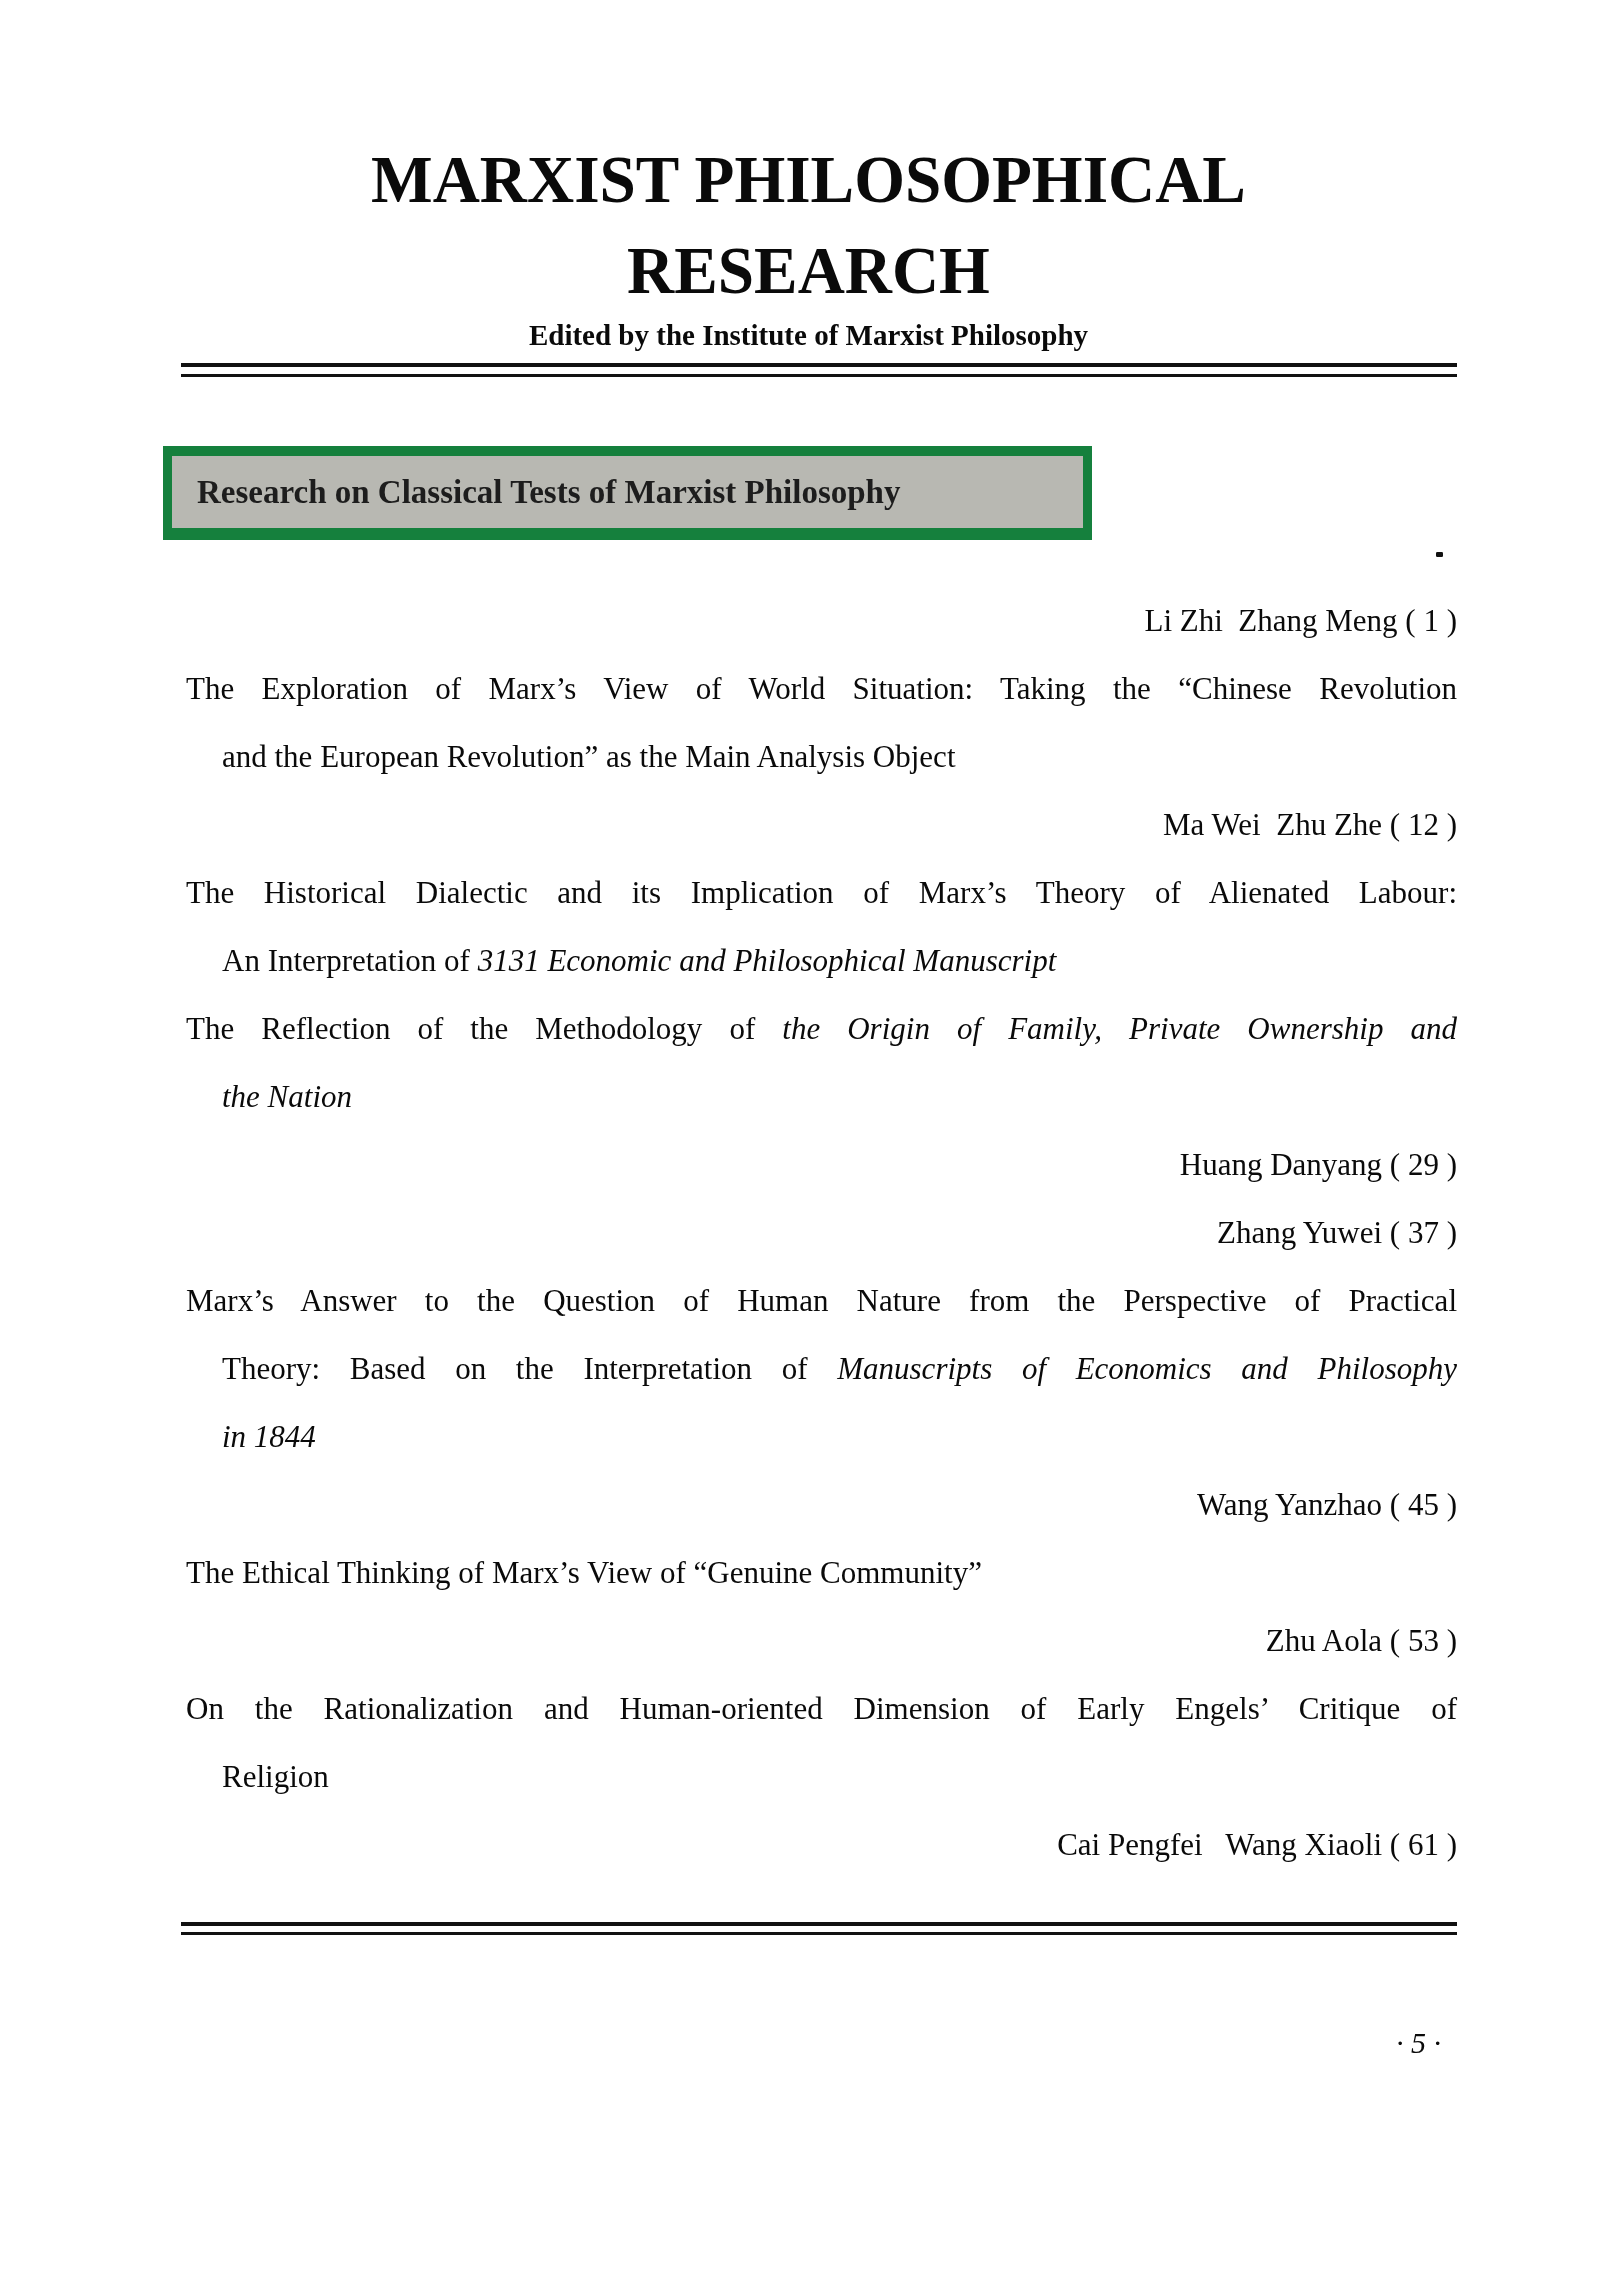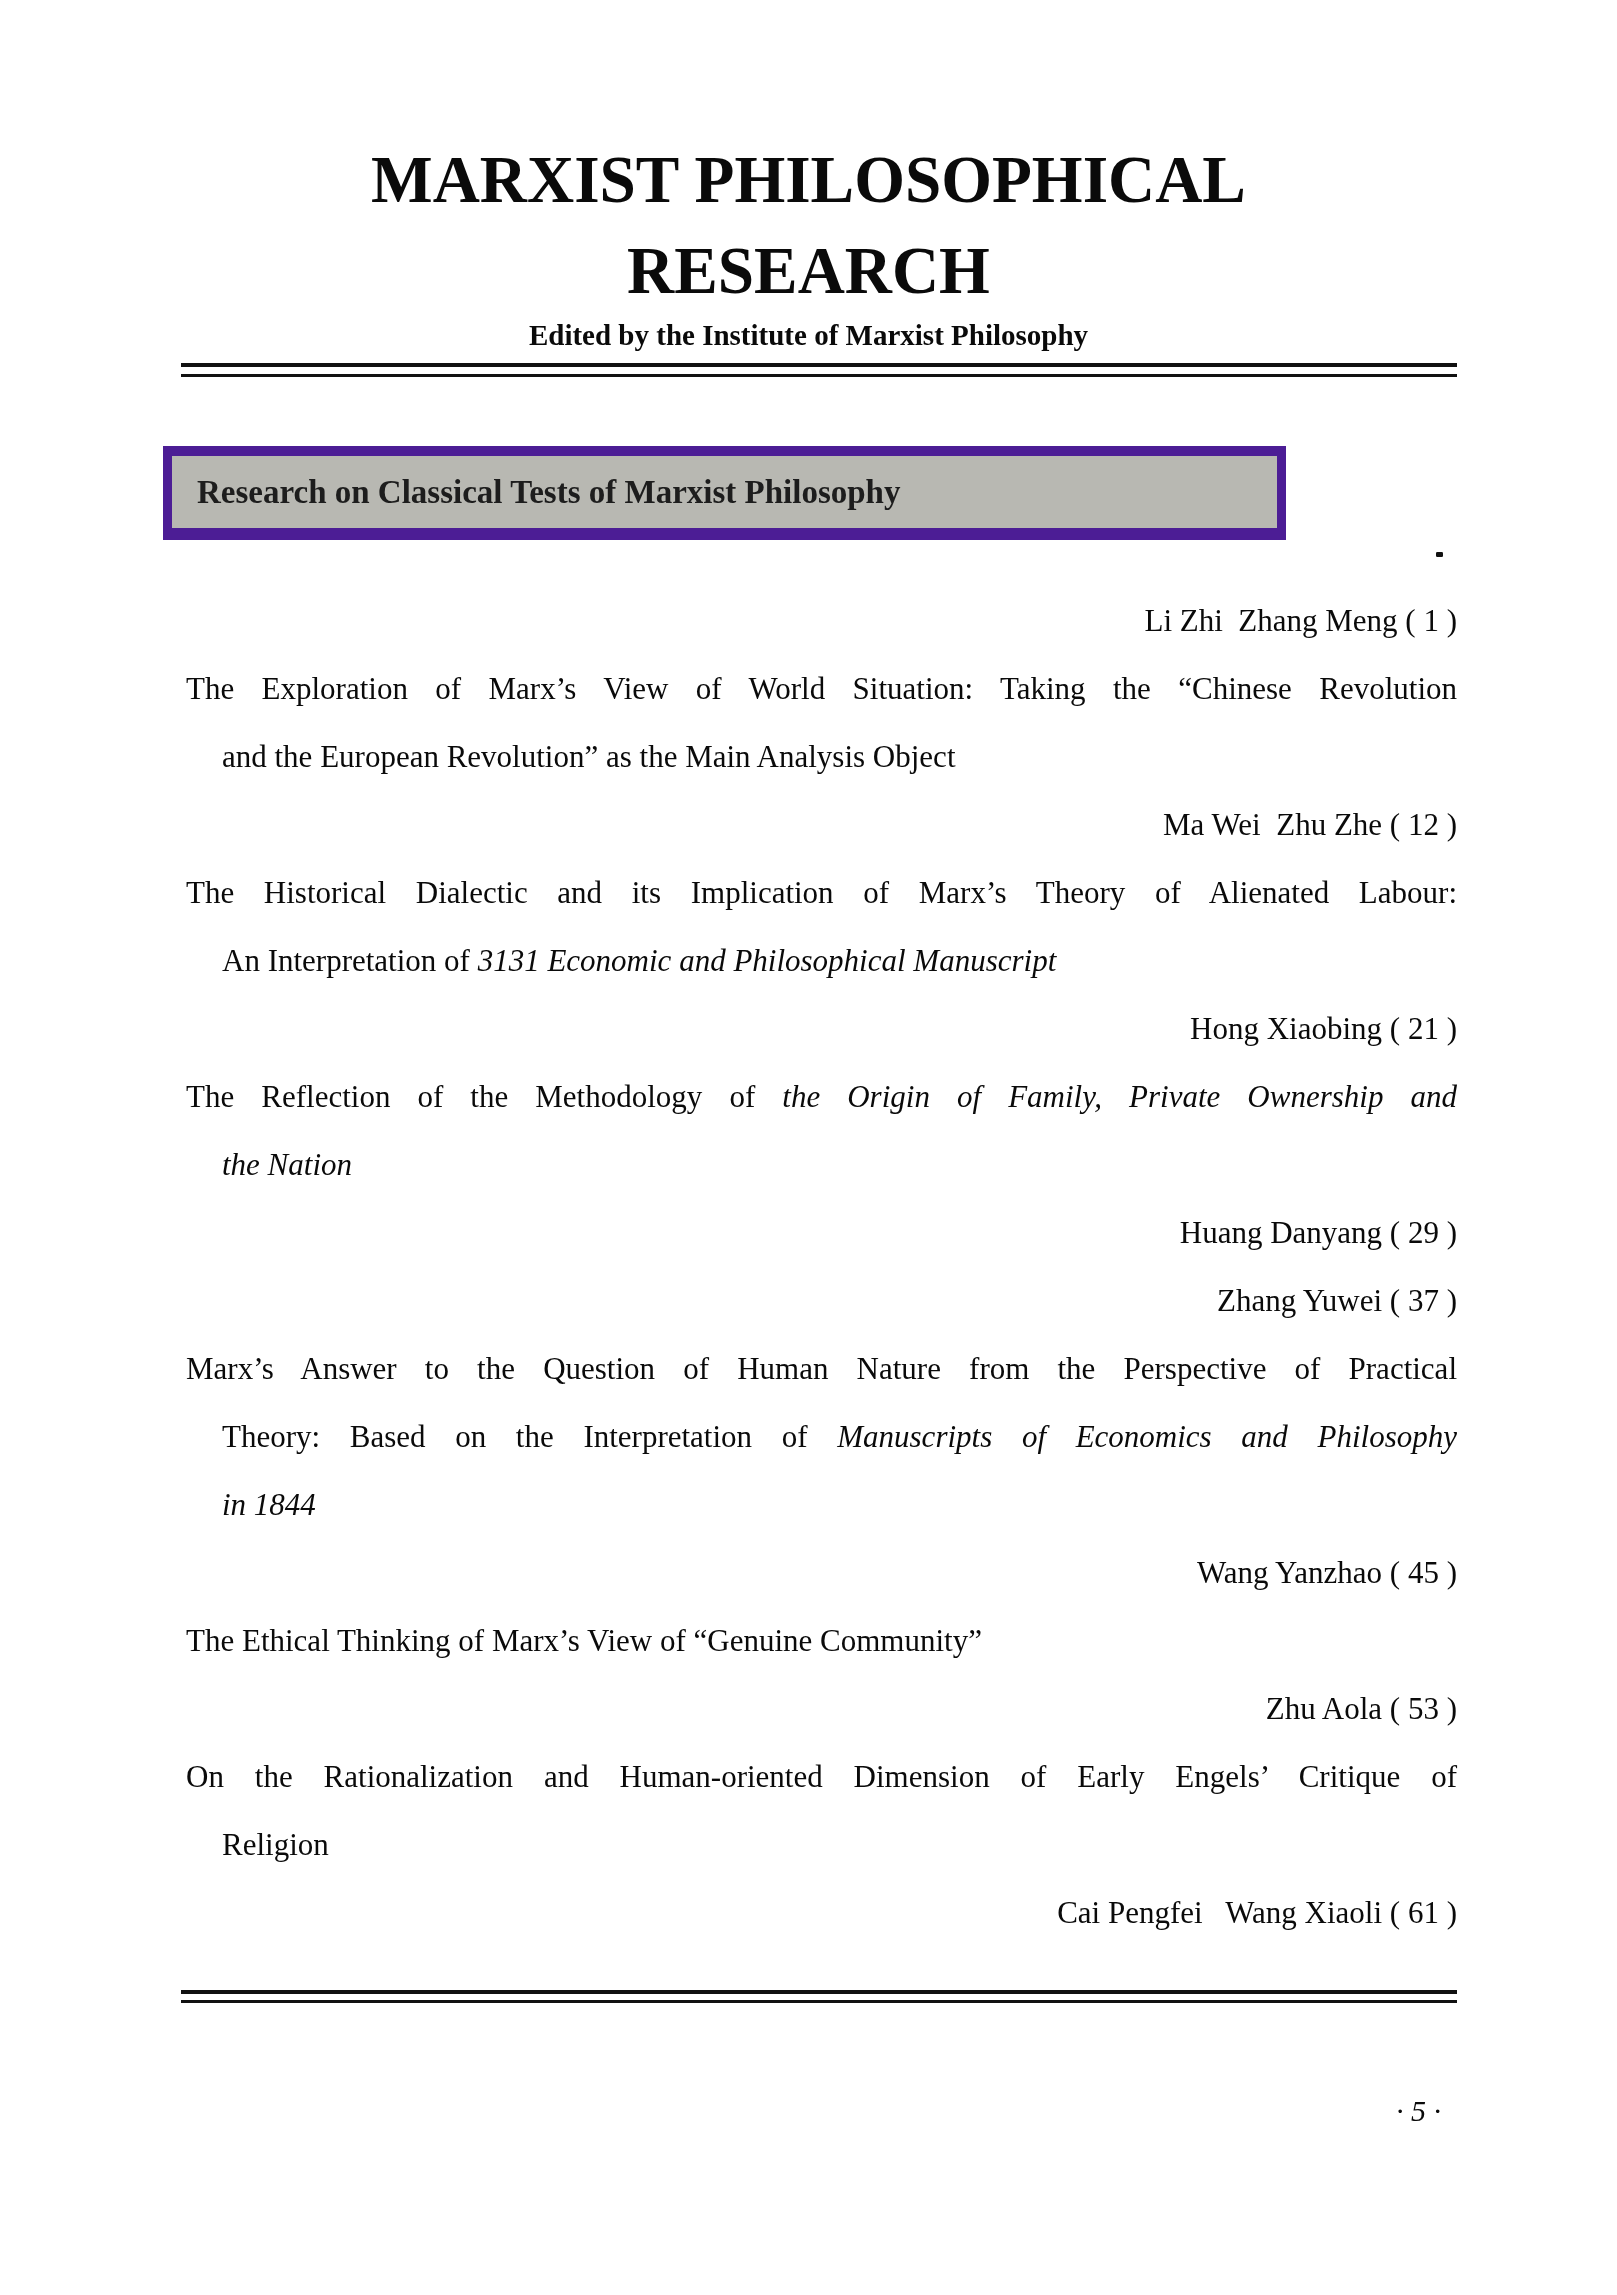--- a/index.html
+++ b/index.html
@@ -50,22 +50,22 @@
     border-top: 4.6px solid #111;
     border-bottom: 3.9px solid #111;
   }
   .rule-top { margin-top: 9px; }
   .rule-bottom { margin-top: 43px; }
 
   
   .section-halo {
     margin-top: 69px;
     margin-left: 163px;
-    width: 1123px;
-    background: #4c1d95;
+    width: 929px;
+    background: #15803d;
     padding: 10.4px 9px 11.7px 9px;
     box-sizing: border-box;
   }
   .section-box {
     background: #b8b8b2;
     height: 72px;
     line-height: 72px;
     padding-left: 25px;
     font-size: 33px;
     font-weight: 700;
@@ -143,21 +143,20 @@
     <div class="section-box">Research on Classical Tests of Marxist Philosophy</div>
   </div>
 
   <div class="toc">
       <div class="toc-line authors"><span>Li Zhi  Zhang Meng</span><span> ( 1 )</span></div>
       <div class="toc-line just"><span>The Exploration of Marx’s View of World Situation: Taking the “Chinese Revolution</span></div>
       <div class="toc-line cont"><span>and the European Revolution” as the Main Analysis Object</span></div>
       <div class="toc-line authors"><span>Ma Wei  Zhu Zhe</span><span> ( 12 )</span></div>
       <div class="toc-line just"><span>The Historical Dialectic and its Implication of Marx’s Theory of Alienated Labour:</span></div>
       <div class="toc-line cont"><span>An Interpretation of </span><i>3131 Economic and Philosophical Manuscript</i></div>
-      <div class="toc-line authors"><span>Hong Xiaobing</span><span> ( 21 )</span></div>
       <div class="toc-line just"><span>The Reflection of the Methodology of </span><i>the Origin of Family, Private Ownership and</i></div>
       <div class="toc-line cont"><i>the Nation</i></div>
       <div class="toc-line authors"><span>Huang Danyang</span><span> ( 29 )</span></div>
       <div class="toc-line authors"><span>Zhang Yuwei</span><span> ( 37 )</span></div>
       <div class="toc-line just"><span>Marx’s Answer to the Question of Human Nature from the Perspective of Practical</span></div>
       <div class="toc-line just cont"><span>Theory: Based on the Interpretation of </span><i>Manuscripts of Economics and Philosophy</i></div>
       <div class="toc-line cont"><i>in 1844</i></div>
       <div class="toc-line authors"><span>Wang Yanzhao</span><span> ( 45 )</span></div>
       <div class="toc-line"><span>The Ethical Thinking of Marx’s View of “Genuine Community”</span></div>
       <div class="toc-line authors"><span>Zhu Aola</span><span> ( 53 )</span></div>

